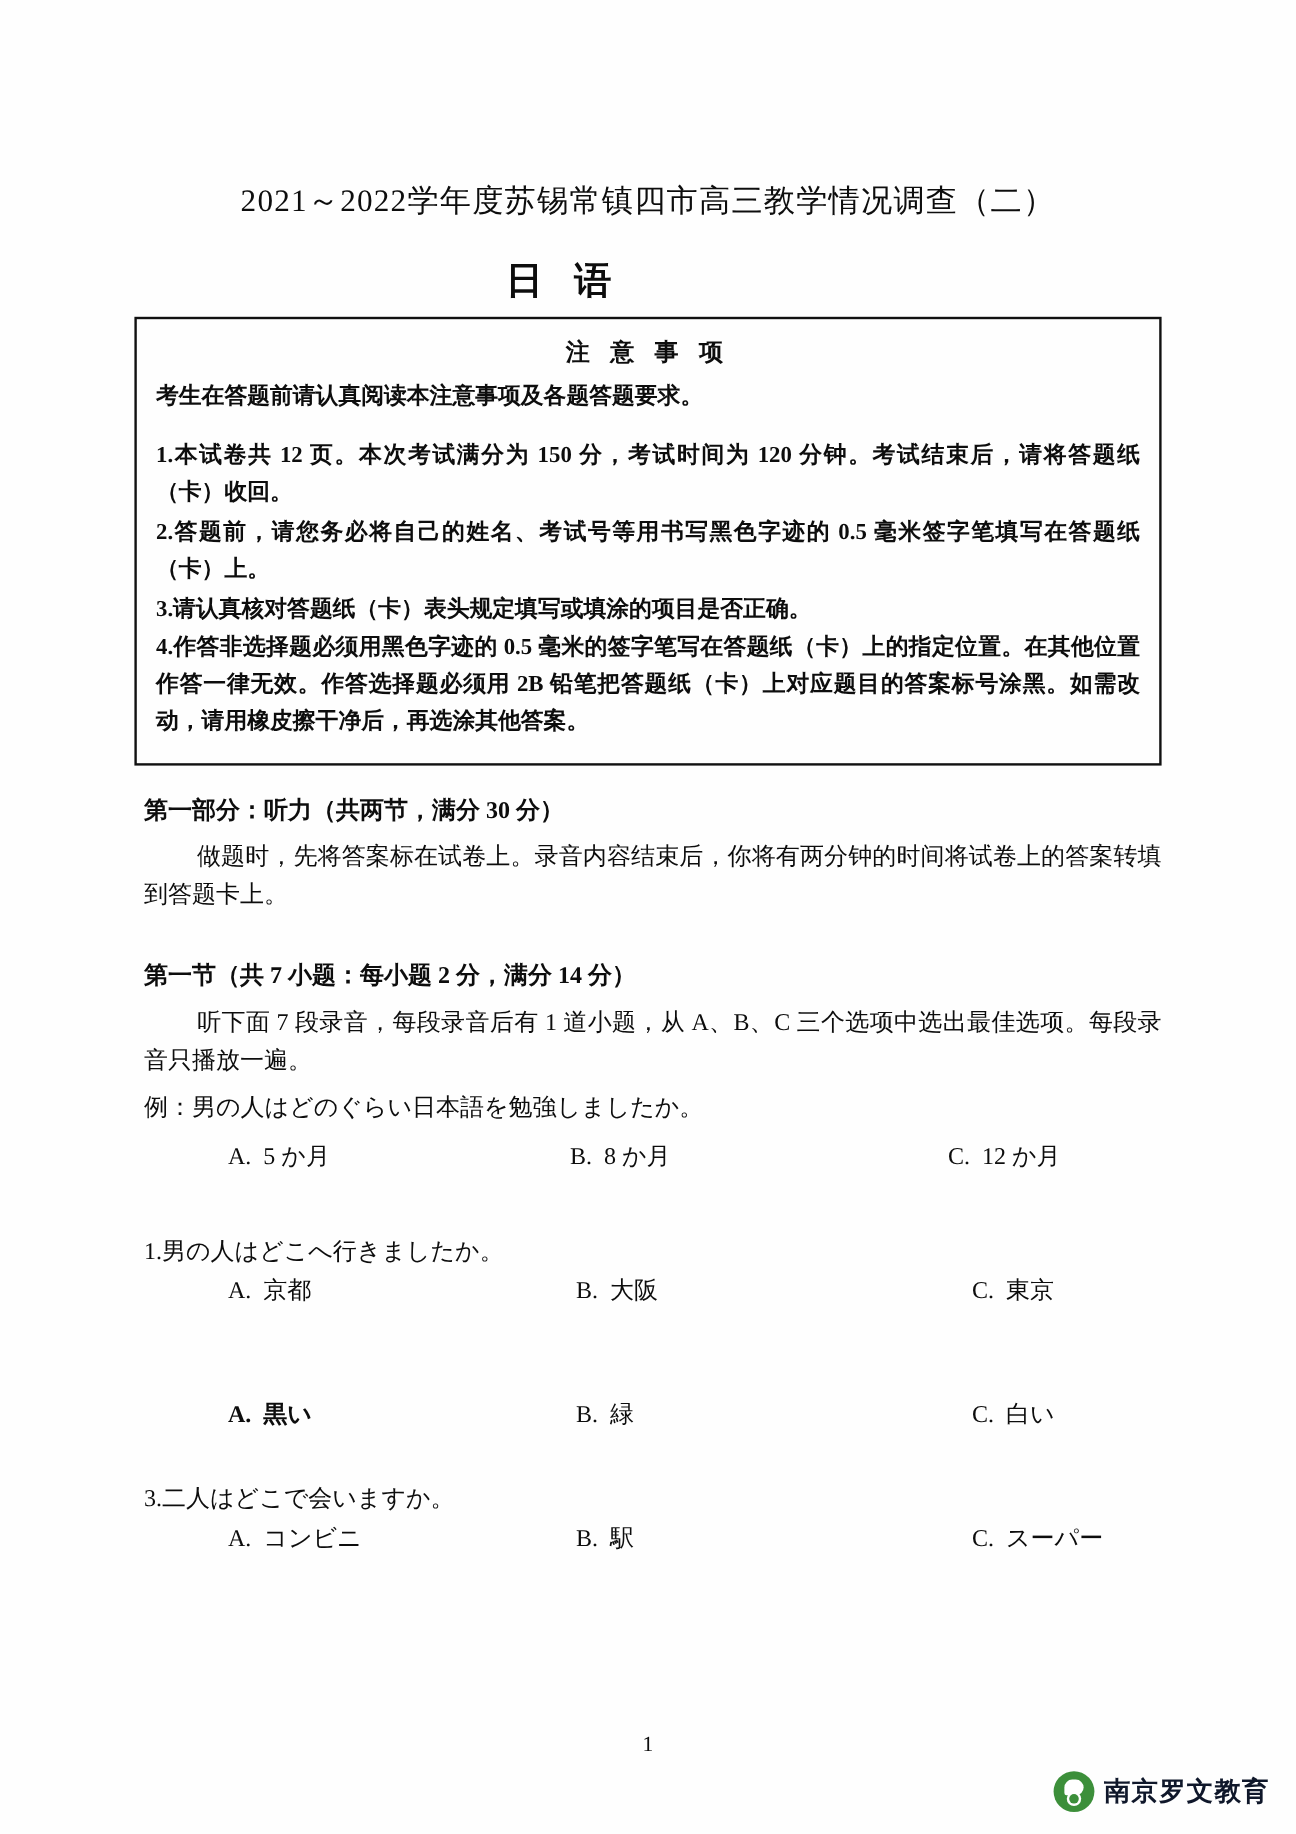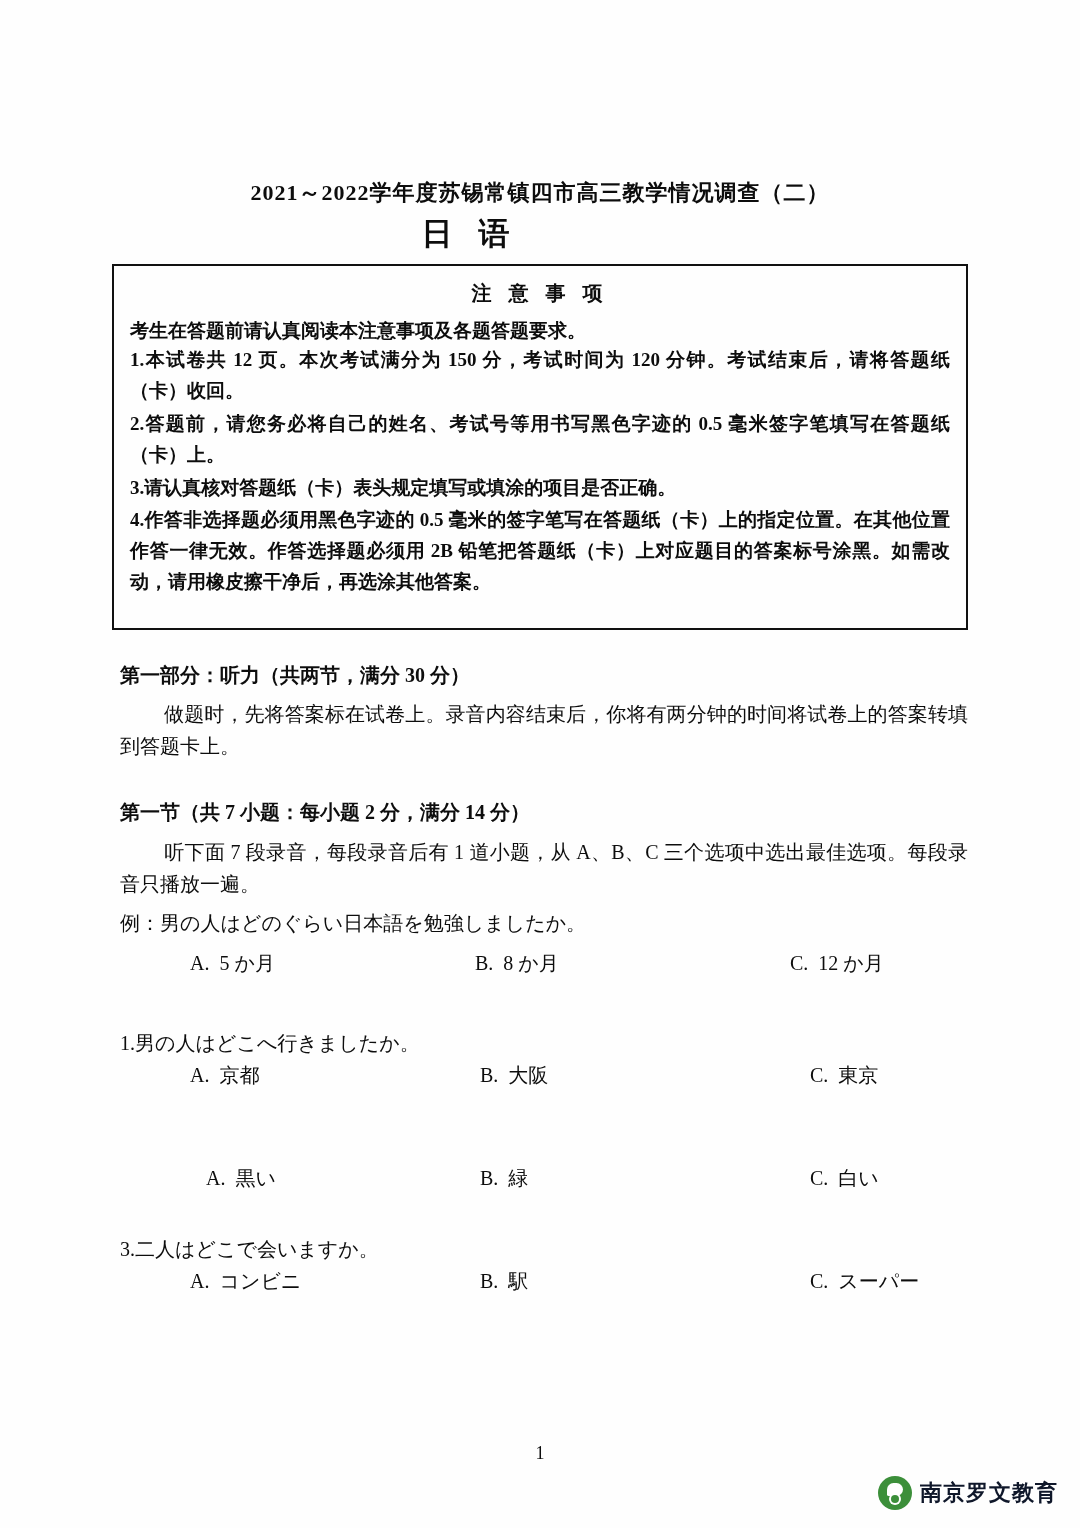--- a/index.html
+++ b/index.html
@@ -21,58 +21,57 @@
     width: 1080px;
     height: 1528px;
     background: #fefefe;
   }
   .title-main {
     position: absolute;
     top: 150px;
     left: 0;
     width: 1080px;
     text-align: center;
-    font-size: 22px;
-    font-weight: bold;
+    font-size: 26px;
+    font-weight: normal;
     letter-spacing: 1px;
     font-family: "Liberation Serif", "DejaVu Serif", serif;
-    margin-top: 28px;
   }
   .title-sub {
     position: absolute;
     top: 213px;
     left: 0;
     width: 931px;
     text-align: center;
     font-size: 31px;
     font-weight: bold;
     letter-spacing: 26px;
     text-indent: 26px;
   }
   .notice-box {
     position: absolute;
     left: 112px;
     top: 264px;
     width: 856px;
     border: 2px solid #111;
     box-sizing: border-box;
-    padding: 14px 16px 28px 16px;
+    padding: 14px 16px 16px 16px;
   }
   .notice-title {
     text-align: center;
     font-size: 20px;
     font-weight: bold;
     letter-spacing: 6px;
     margin-bottom: 9px;
   }
   .notice-lead {
     font-size: 19px;
     font-weight: bold;
     line-height: 1.55;
-    margin-bottom: 0;
+    margin-bottom: 20px;
   }
   .notice-item {
     font-size: 19px;
     font-weight: bold;
     line-height: 1.62;
     margin-bottom: 2px;
     text-align: justify;
   }
   .section-head {
     position: absolute;
@@ -188,21 +187,21 @@
   </div>
 
   <div class="q-text" style="top:1028px;">1.男の人はどこへ行きましたか。</div>
   <div class="opt-row" style="top:1062px;">
     <div class="opt" style="left:70px;"><span class="lab">A.</span><span>京都</span></div>
     <div class="opt" style="left:360px;"><span class="lab">B.</span><span>大阪</span></div>
     <div class="opt" style="left:690px;"><span class="lab">C.</span><span>東京</span></div>
   </div>
 
   <div class="opt-row" style="top:1165px;">
-    <div class="opt" style="left:86px;"><span class="lab">A.</span><span>黒い</span></div>
+    <div class="opt" style="left:70px;font-weight:bold;"><span class="lab">A.</span><span>黒い</span></div>
     <div class="opt" style="left:360px;"><span class="lab">B.</span><span>緑</span></div>
     <div class="opt" style="left:690px;"><span class="lab">C.</span><span>白い</span></div>
   </div>
 
   <div class="q-text" style="top:1234px;">3.二人はどこで会いますか。</div>
   <div class="opt-row" style="top:1268px;">
     <div class="opt" style="left:70px;"><span class="lab">A.</span><span>コンビニ</span></div>
     <div class="opt" style="left:360px;"><span class="lab">B.</span><span>駅</span></div>
     <div class="opt" style="left:690px;"><span class="lab">C.</span><span>スーパー</span></div>
   </div>

